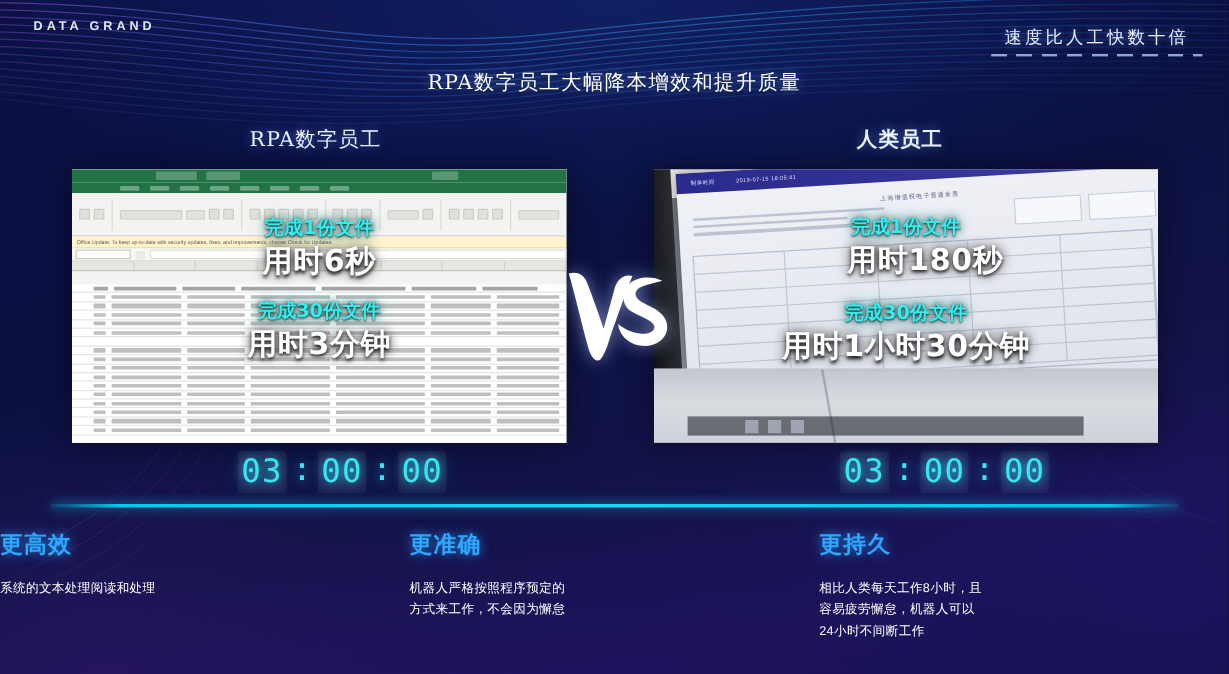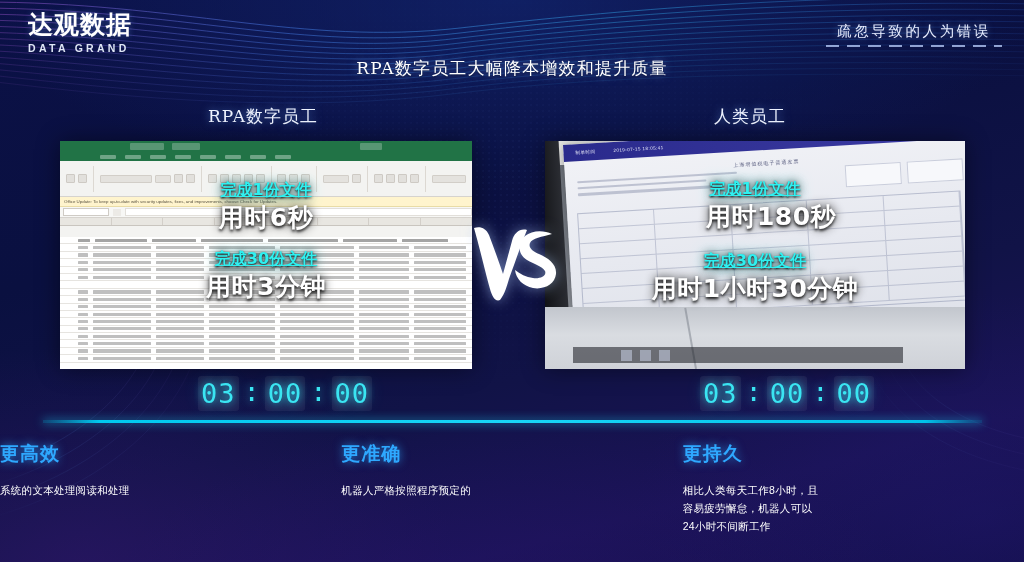--- a/index.html
+++ b/index.html
@@ -62,21 +62,21 @@
   }
 
   
   .col-head{
     position:absolute;top:105px;
     font-family:"DejaVu Serif","Liberation Serif",serif;
     font-size:17px;color:#eef3ff;letter-spacing:1px;
     text-shadow:0 0 9px rgba(110,170,255,.6);
   }
   .col-head.left{left:163px;width:200px;text-align:center;}
-  .col-head.right{left:660px;width:180px;text-align:center;}
+  .col-head.right{left:660px;width:180px;text-align:center;font-weight:bold;}
 
   
   .panel{position:absolute;top:141px;height:228px;overflow:hidden;
          box-shadow:0 0 22px rgba(0,0,0,.45);}
   .panel.left{left:60px;width:412px;background:#ffffff;}
   .panel.right{left:545px;width:420px;background:#585c63;}
 
   
   .xl{position:absolute;inset:0;background:#f3f3f1;}
   .xl-title{height:11px;background:#217346;position:relative;}
@@ -130,21 +130,21 @@
                   background:rgba(20,22,30,.55);display:flex;align-items:center;gap:8px;padding-left:48px;}
   .photo .taskbar s{display:block;width:11px;height:11px;background:rgba(200,210,230,.55);text-decoration:none;}
   .photo .desk{position:absolute;left:0;right:0;bottom:0;height:62px;
                background:linear-gradient(180deg,#c2c6cd 0%,#d9dce1 45%,#cfd2d8 100%);}
   .photo .deskline{position:absolute;left:150px;bottom:0;width:2px;height:62px;background:rgba(120,125,135,.5);
                    transform:rotate(-10deg);transform-origin:bottom;}
 
   
   .cap{position:absolute;left:0;right:0;text-align:center;font-family:"DejaVu Sans","Liberation Sans",sans-serif;}
   .cap.cy{color:#2ff0f0;font-size:16px;font-weight:bold;
-          text-shadow:0 0 8px rgba(0,0,0,.85),0 0 14px rgba(47,240,240,.6),0 1px 2px rgba(0,0,0,.9);text-decoration:underline;}
+          text-shadow:0 0 8px rgba(0,0,0,.85),0 0 14px rgba(47,240,240,.6),0 1px 2px rgba(0,0,0,.9);}
   .cap.wt{color:#ffffff;font-size:25px;font-weight:bold;letter-spacing:.5px;
           text-shadow:0 0 10px rgba(0,0,0,.9),0 0 18px rgba(255,255,255,.35),0 2px 3px rgba(0,0,0,.9);}
   .panel.left .cap.c1{top:39px;}
   .panel.left .cap.c2{top:60px;}
   .panel.left .cap.c3{top:108px;}
   .panel.left .cap.c4{top:129px;}
   .panel.right .cap.c1{top:38px;}
   .panel.right .cap.c2{top:59px;padding-left:32px;}
   .panel.right .cap.c3{top:110px;}
   .panel.right .cap.c4{top:131px;}
@@ -227,25 +227,24 @@
       <path d="M-10,502 C140,458 212,356 182,254" opacity=".22"></path>
       <path d="M-10,518 C150,472 228,364 198,256" opacity=".18"></path>
       <path d="M1034,440 C930,420 880,360 900,300" opacity=".2"></path>
       <path d="M1034,456 C916,434 864,366 884,302" opacity=".17"></path>
       <path d="M1034,472 C902,448 848,372 868,304" opacity=".14"></path>
     </g>
   </svg>
   <div class="dots"></div>
 
   <div class="logo">
-    <div class="logo-cn">达观数据</div>
     <div class="logo-en">DATA GRAND</div>
   </div>
   <div class="tagline-wrap">
-    <div class="tagline">疏忽导致的人为错误</div>
+    <div class="tagline">速度比人工快数十倍</div>
     <div class="tagline-rule"></div>
   </div>
 
   <div class="slide-title">RPA数字员工大幅降本增效和提升质量</div>
 
   <div class="col-head left">RPA数字员工</div>
   <div class="col-head right">人类员工</div>
 
   <div class="panel left">
     <div class="xl">
@@ -607,20 +606,21 @@
     <div class="ben">
       <h3>更高效</h3>
       <p>
         <span>系统的文本处理阅读和处理</span>
       </p>
     </div>
     <div class="ben">
       <h3>更准确</h3>
       <p>
         <span>机器人严格按照程序预定的</span>
+        <span>方式来工作，不会因为懈怠</span>
       </p>
     </div>
     <div class="ben">
       <h3>更持久</h3>
       <p>
         <span>相比人类每天工作8小时，且</span>
         <span>容易疲劳懈怠，机器人可以</span>
         <span>24小时不间断工作</span>
       </p>
     </div>

